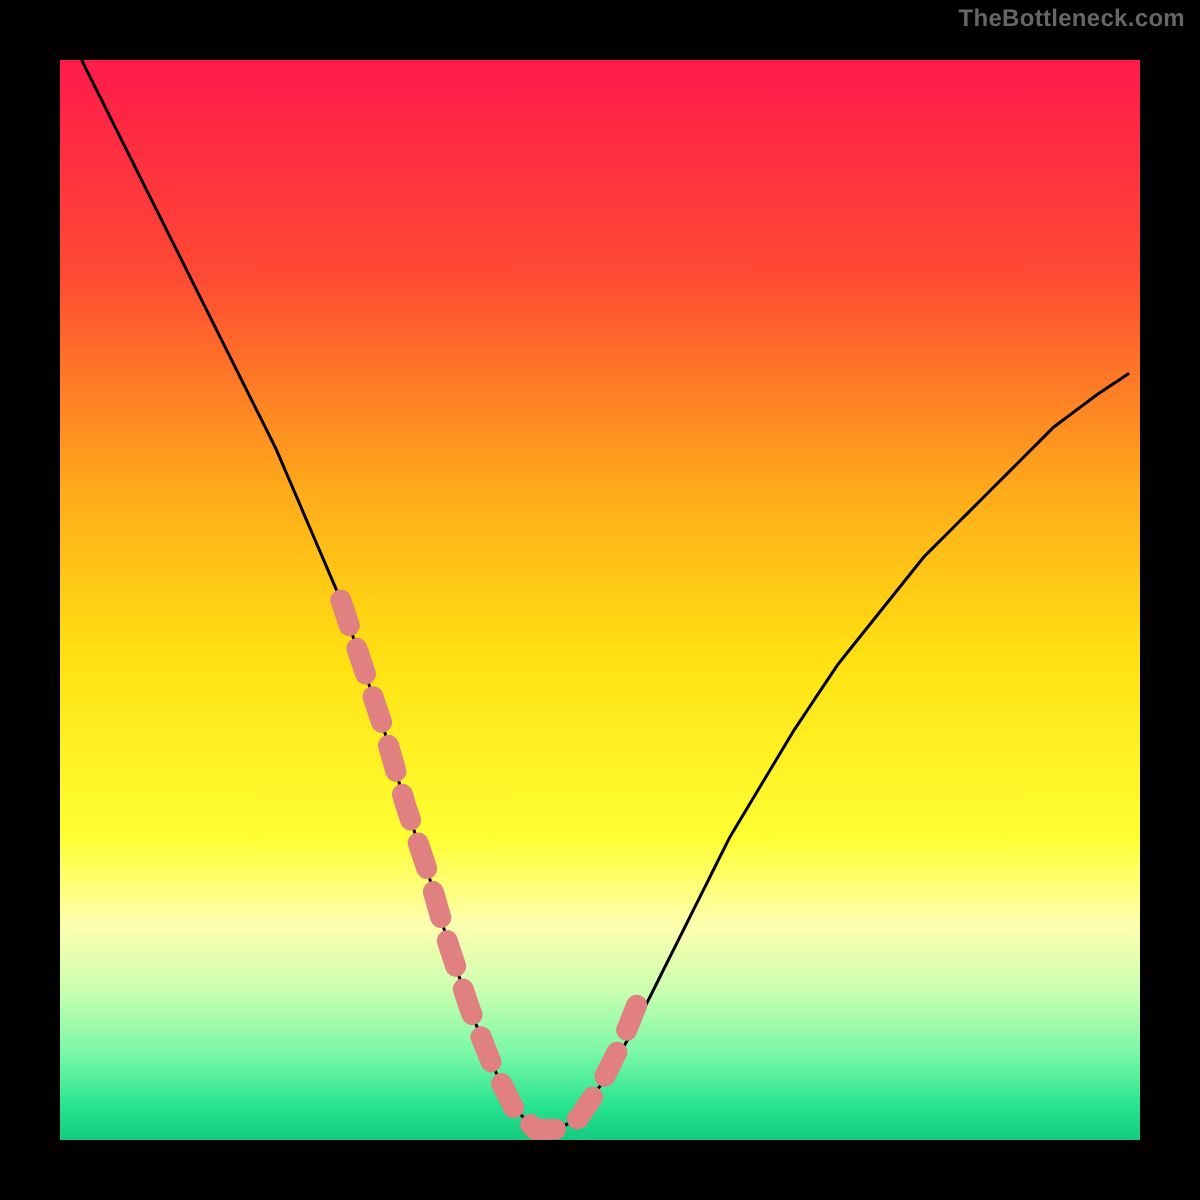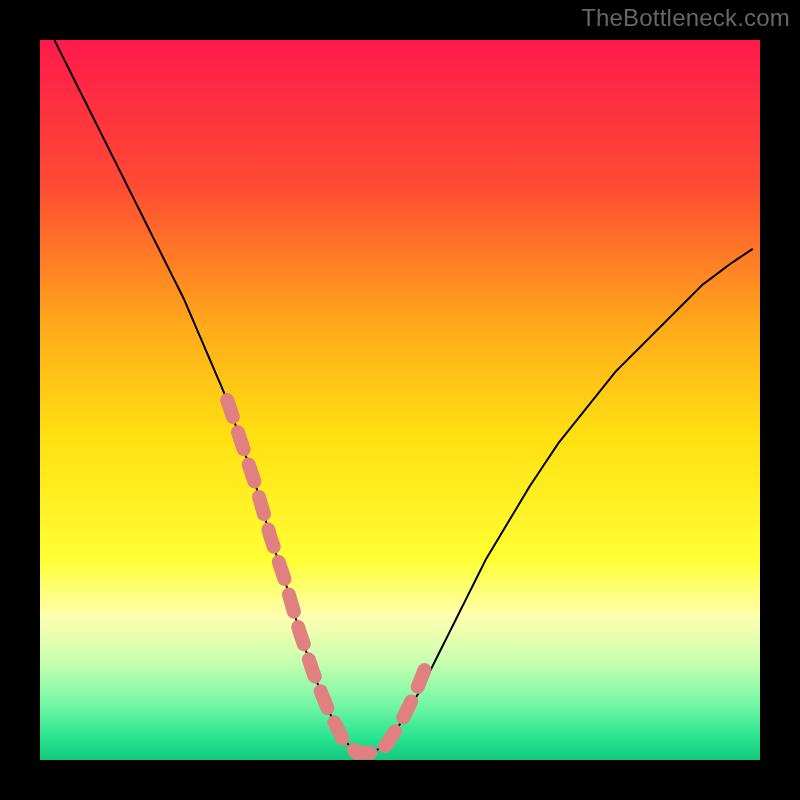--- a/index.html
+++ b/index.html
@@ -15,22 +15,22 @@
     position: relative;
     width: 800px;
     height: 800px;
     background: #000;
   }
   .watermark {
     position: absolute;
     top: 4px;
     right: 10px;
     color: #666666;
-    font-size: 24px;
-    font-weight: normal;
+    font-size: 16px;
+    font-weight: bold;
     letter-spacing: 0.2px;
     z-index: 10;
     text-align: center;
   }
   .plot-area {
     position: absolute;
     left: 40px;
     top: 40px;
     width: 720px;
     height: 720px;

